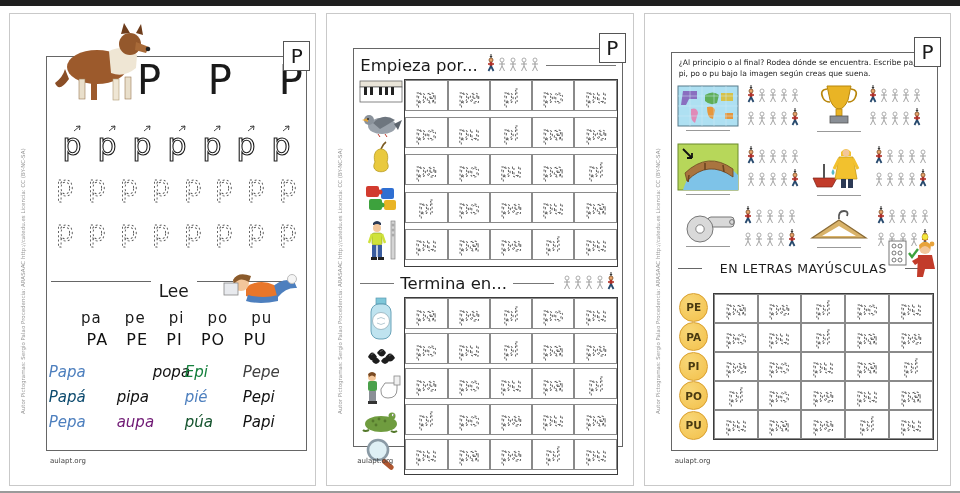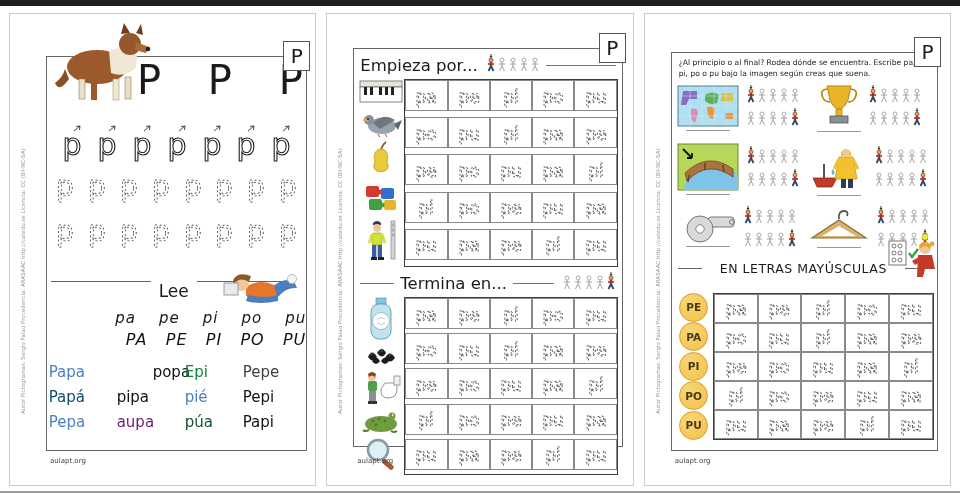--- a/index.html
+++ b/index.html
@@ -22,25 +22,25 @@
   .dog { position:absolute; left:4px; top:-36px; z-index:4; }
   .bigletters { position:absolute; top:0px; left:90px; font-size:40px; font-weight:500;
                 letter-spacing:17px; white-space:pre; }
   .lrow { display:flex; justify-content:space-between; padding:0 10px; }
   .outline-row { margin-top:66px; padding:0 12px; }
   .dotted-row { margin-top:5px; padding:0 6px; }
   .lee-head { display:flex; align-items:flex-start; margin:28px 10px 6px 4px; position:relative; height:22px; }
   .rule { flex:1; border-bottom:1px solid #666; }
   .lee-label { margin:0 8px; font-size:17px; }
   .boyread { position:absolute; right:-4px; top:-16px; }
-  .sylline { text-align:right; white-space:pre; font-size:15px; letter-spacing:1px; margin-top:2px;font-style:italic; }
+  .sylline { text-align:center; white-space:pre; font-size:15px; letter-spacing:1px; margin-top:2px; }
   .capsline { font-size:16px; color:#111; margin-top:3px; }
   .words { display:grid; grid-template-columns:62px 62px 52px 62px; justify-content:center;
            column-gap:6px; row-gap:7px; margin-top:14px; font-size:15px; }
-  .word { white-space:nowrap; }
+  .word { white-space:nowrap;font-style:italic; }
   
   .hdr { display:flex; align-items:center; gap:6px; margin:5px 6px 3px 6px; font-size:16.5px; }
   .hdr .rule { border-color:#777; }
   .sec { display:flex; margin:2px 4px 4px 4px; }
   .imgcol { width:46px; display:flex; flex-direction:column; justify-content:space-around; align-items:center; }
   .sgrid { flex:1; display:grid; grid-template-columns:repeat(5,1fr); border:1.5px solid #3c3c3c; align-content:stretch; }
   .cell { border:0.5px solid #8a8a8a; height:31px; display:flex; align-items:center; justify-content:center; background:#fff; }
   .cell3 { height:29px; }
   
   .instr { font-size:7.6px; line-height:1.5; margin:4px 7px 2px 7px; color:#222; }

